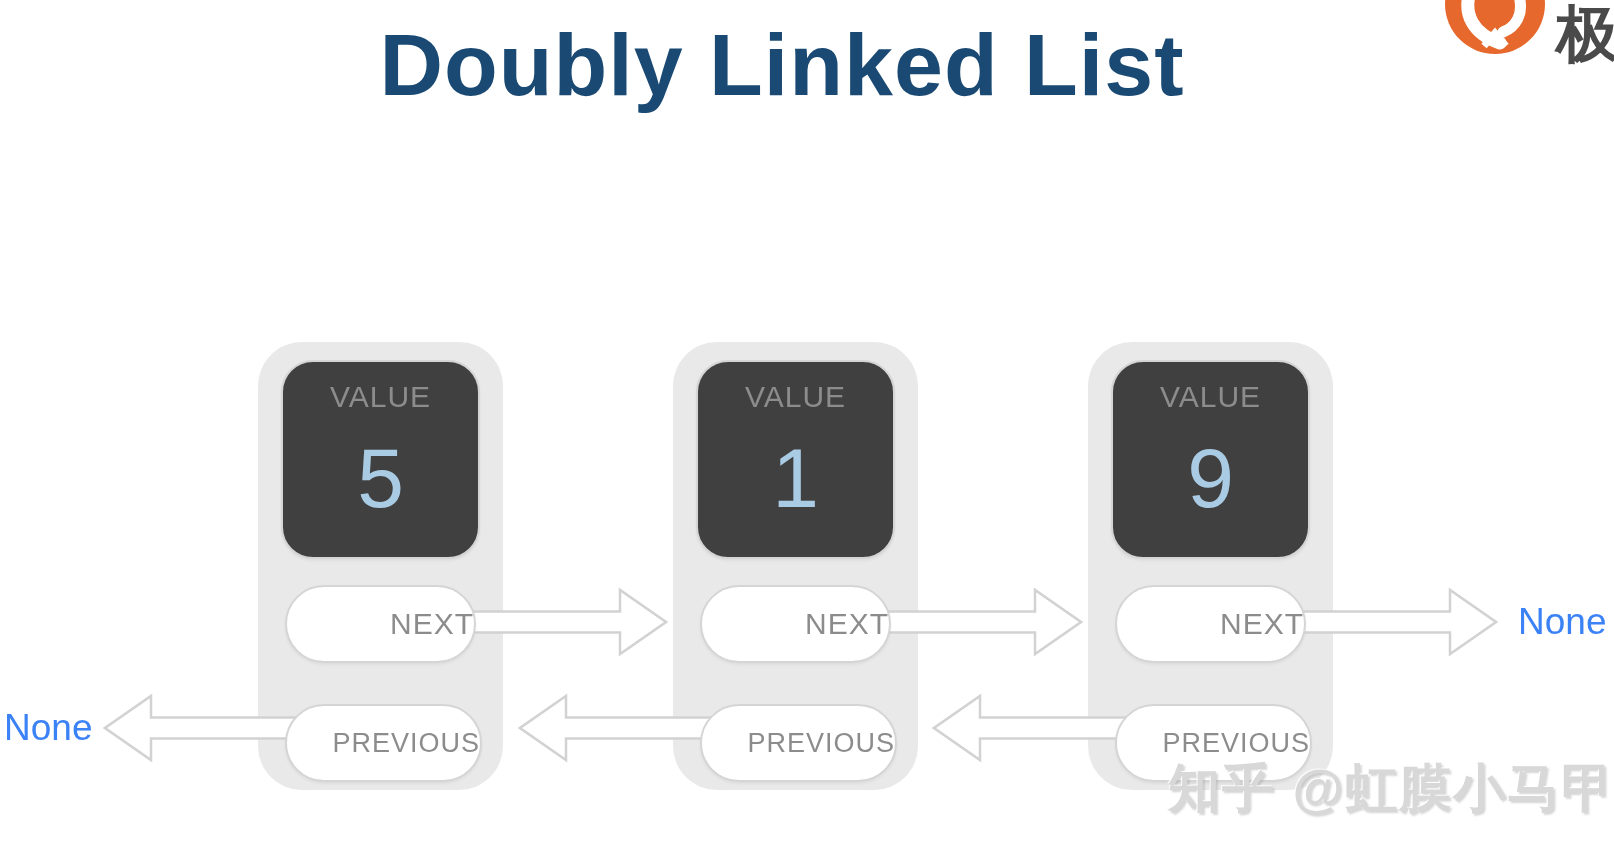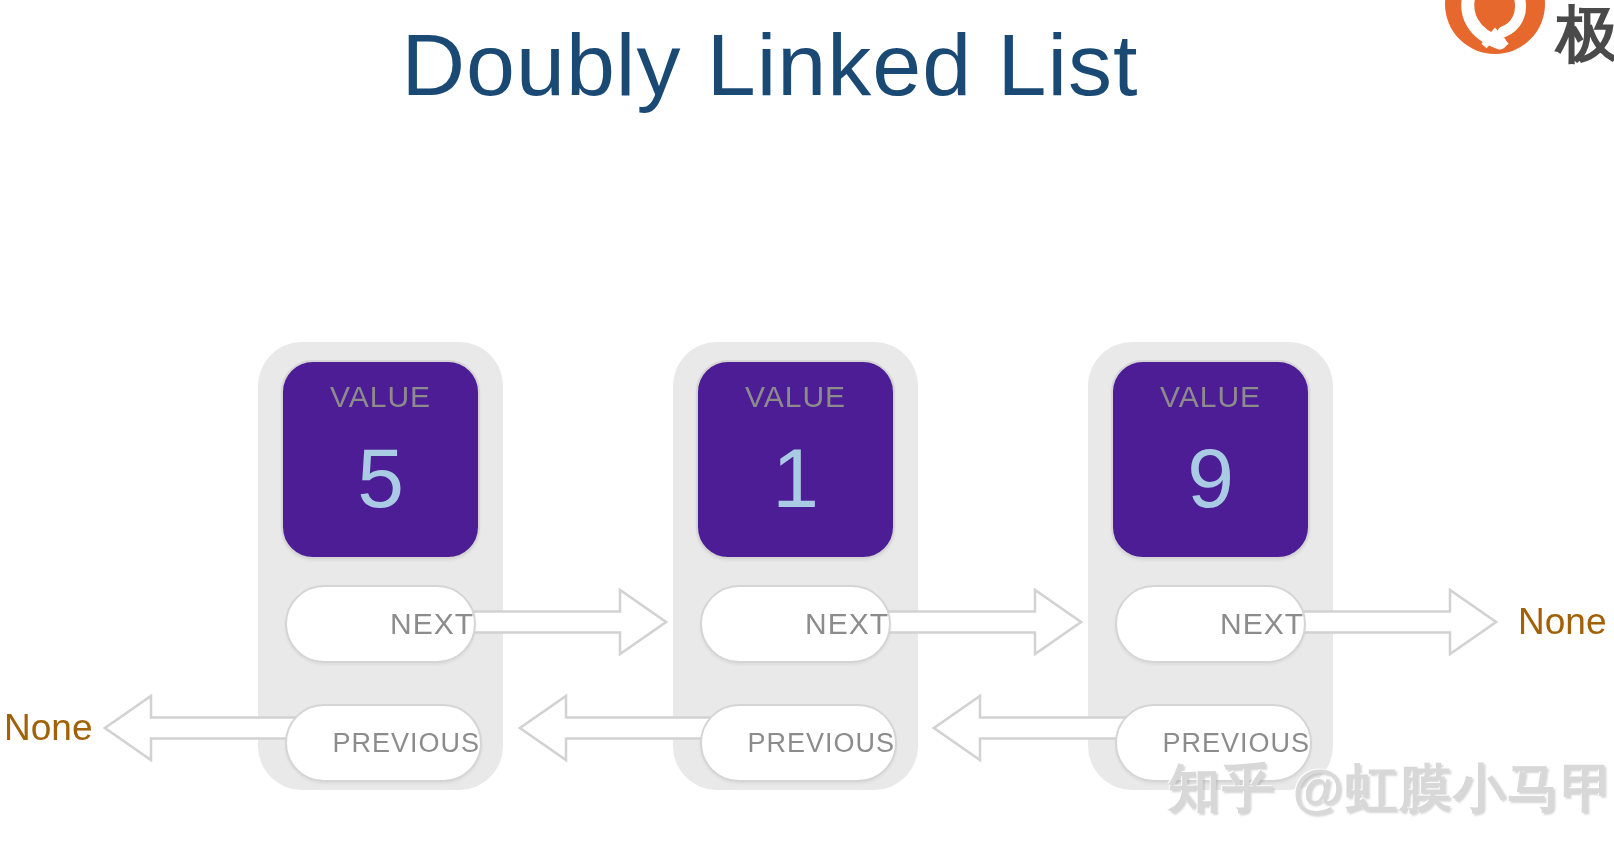--- a/index.html
+++ b/index.html
@@ -5,42 +5,42 @@
   html,body{margin:0;padding:0;background:#fff;}
   #page{
     position:relative;
     width:1614px;height:857px;
     background:#ffffff;
     overflow:hidden;
     font-family:"Liberation Sans", sans-serif;
   }
   .title{
     position:absolute;
-    left:0;top:14px;width:1540px;
+    left:12px;top:14px;width:1540px;
     text-align:center;
     font-size:88px;
-    font-weight:normal;
+    font-weight:bold;
     letter-spacing:1px;
     color:#1a4a74;
   }
   
   .node{
     position:absolute;
     top:342px;width:245px;height:448px;
     background:#e9e9e9;
     border-radius:44px;
   }
   .node-0{left:258px;}
   .node-1{left:673px;}
   .node-2{left:1088px;}
 
   .value-box{
     position:absolute;
     left:23px;top:18px;width:199px;height:199px;
-    background:#4c1d95;
+    background:#404040;
     border:2px solid #d5d5d5;
     border-radius:32px;
     box-sizing:border-box;
     display:flex;flex-direction:column;align-items:center;
     z-index:3;
     box-shadow:0 2px 3px rgba(0,0,0,0.05);
   }
   .value-label{
     margin-top:18px;
     font-size:30px;
@@ -76,21 +76,21 @@
   .arrow-next-0{left:462px;top:582px;}
   .arrow-next-1{left:877px;top:582px;}
   .arrow-next-2{left:1292px;top:582px;}
   .arrow-prev-0{left:103px;top:688px;}
   .arrow-prev-1{left:518px;top:688px;}
   .arrow-prev-2{left:932px;top:688px;}
 
   .none-text{
     position:absolute;
     font-size:37px;
-    color:#a16207;
+    color:#3b82f6;
     line-height:44px;
   }
   .none-left{left:4px;top:706px;}
   .none-right{left:1518px;top:600px;}
 
   .watermark{
     position:absolute;
     left:1168px;top:754px;
     font-size:52px;
     font-weight:bold;

